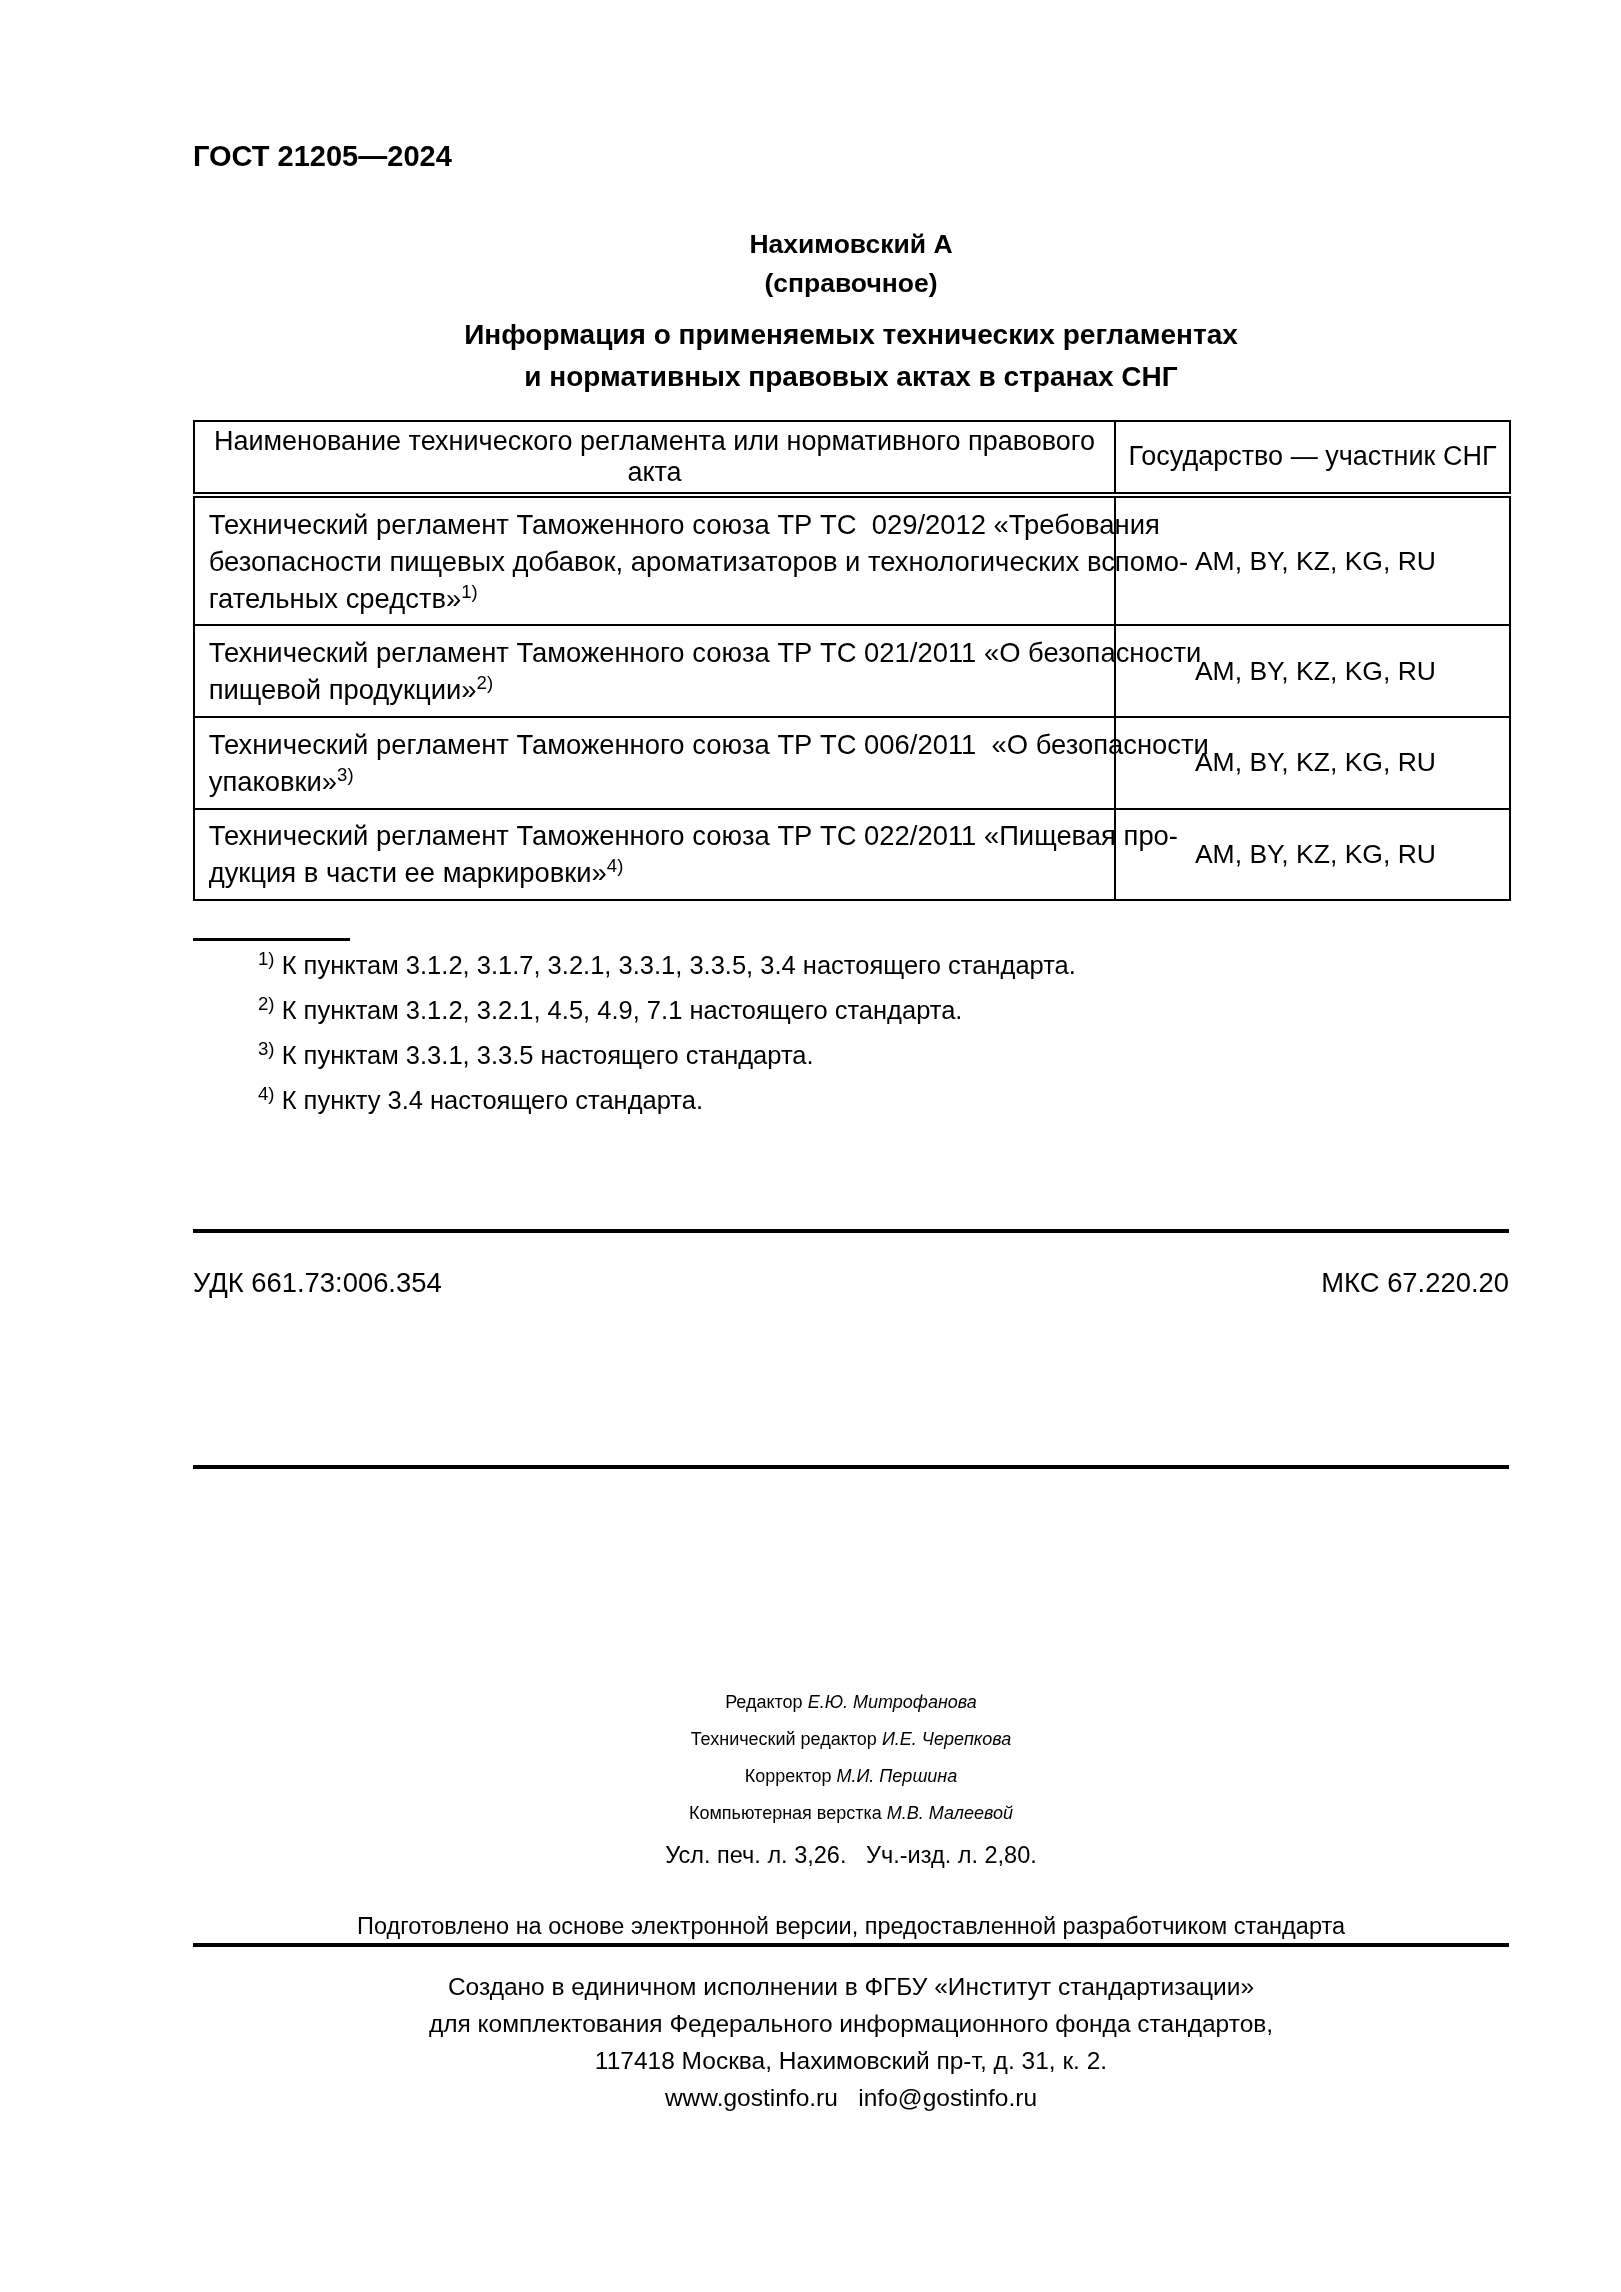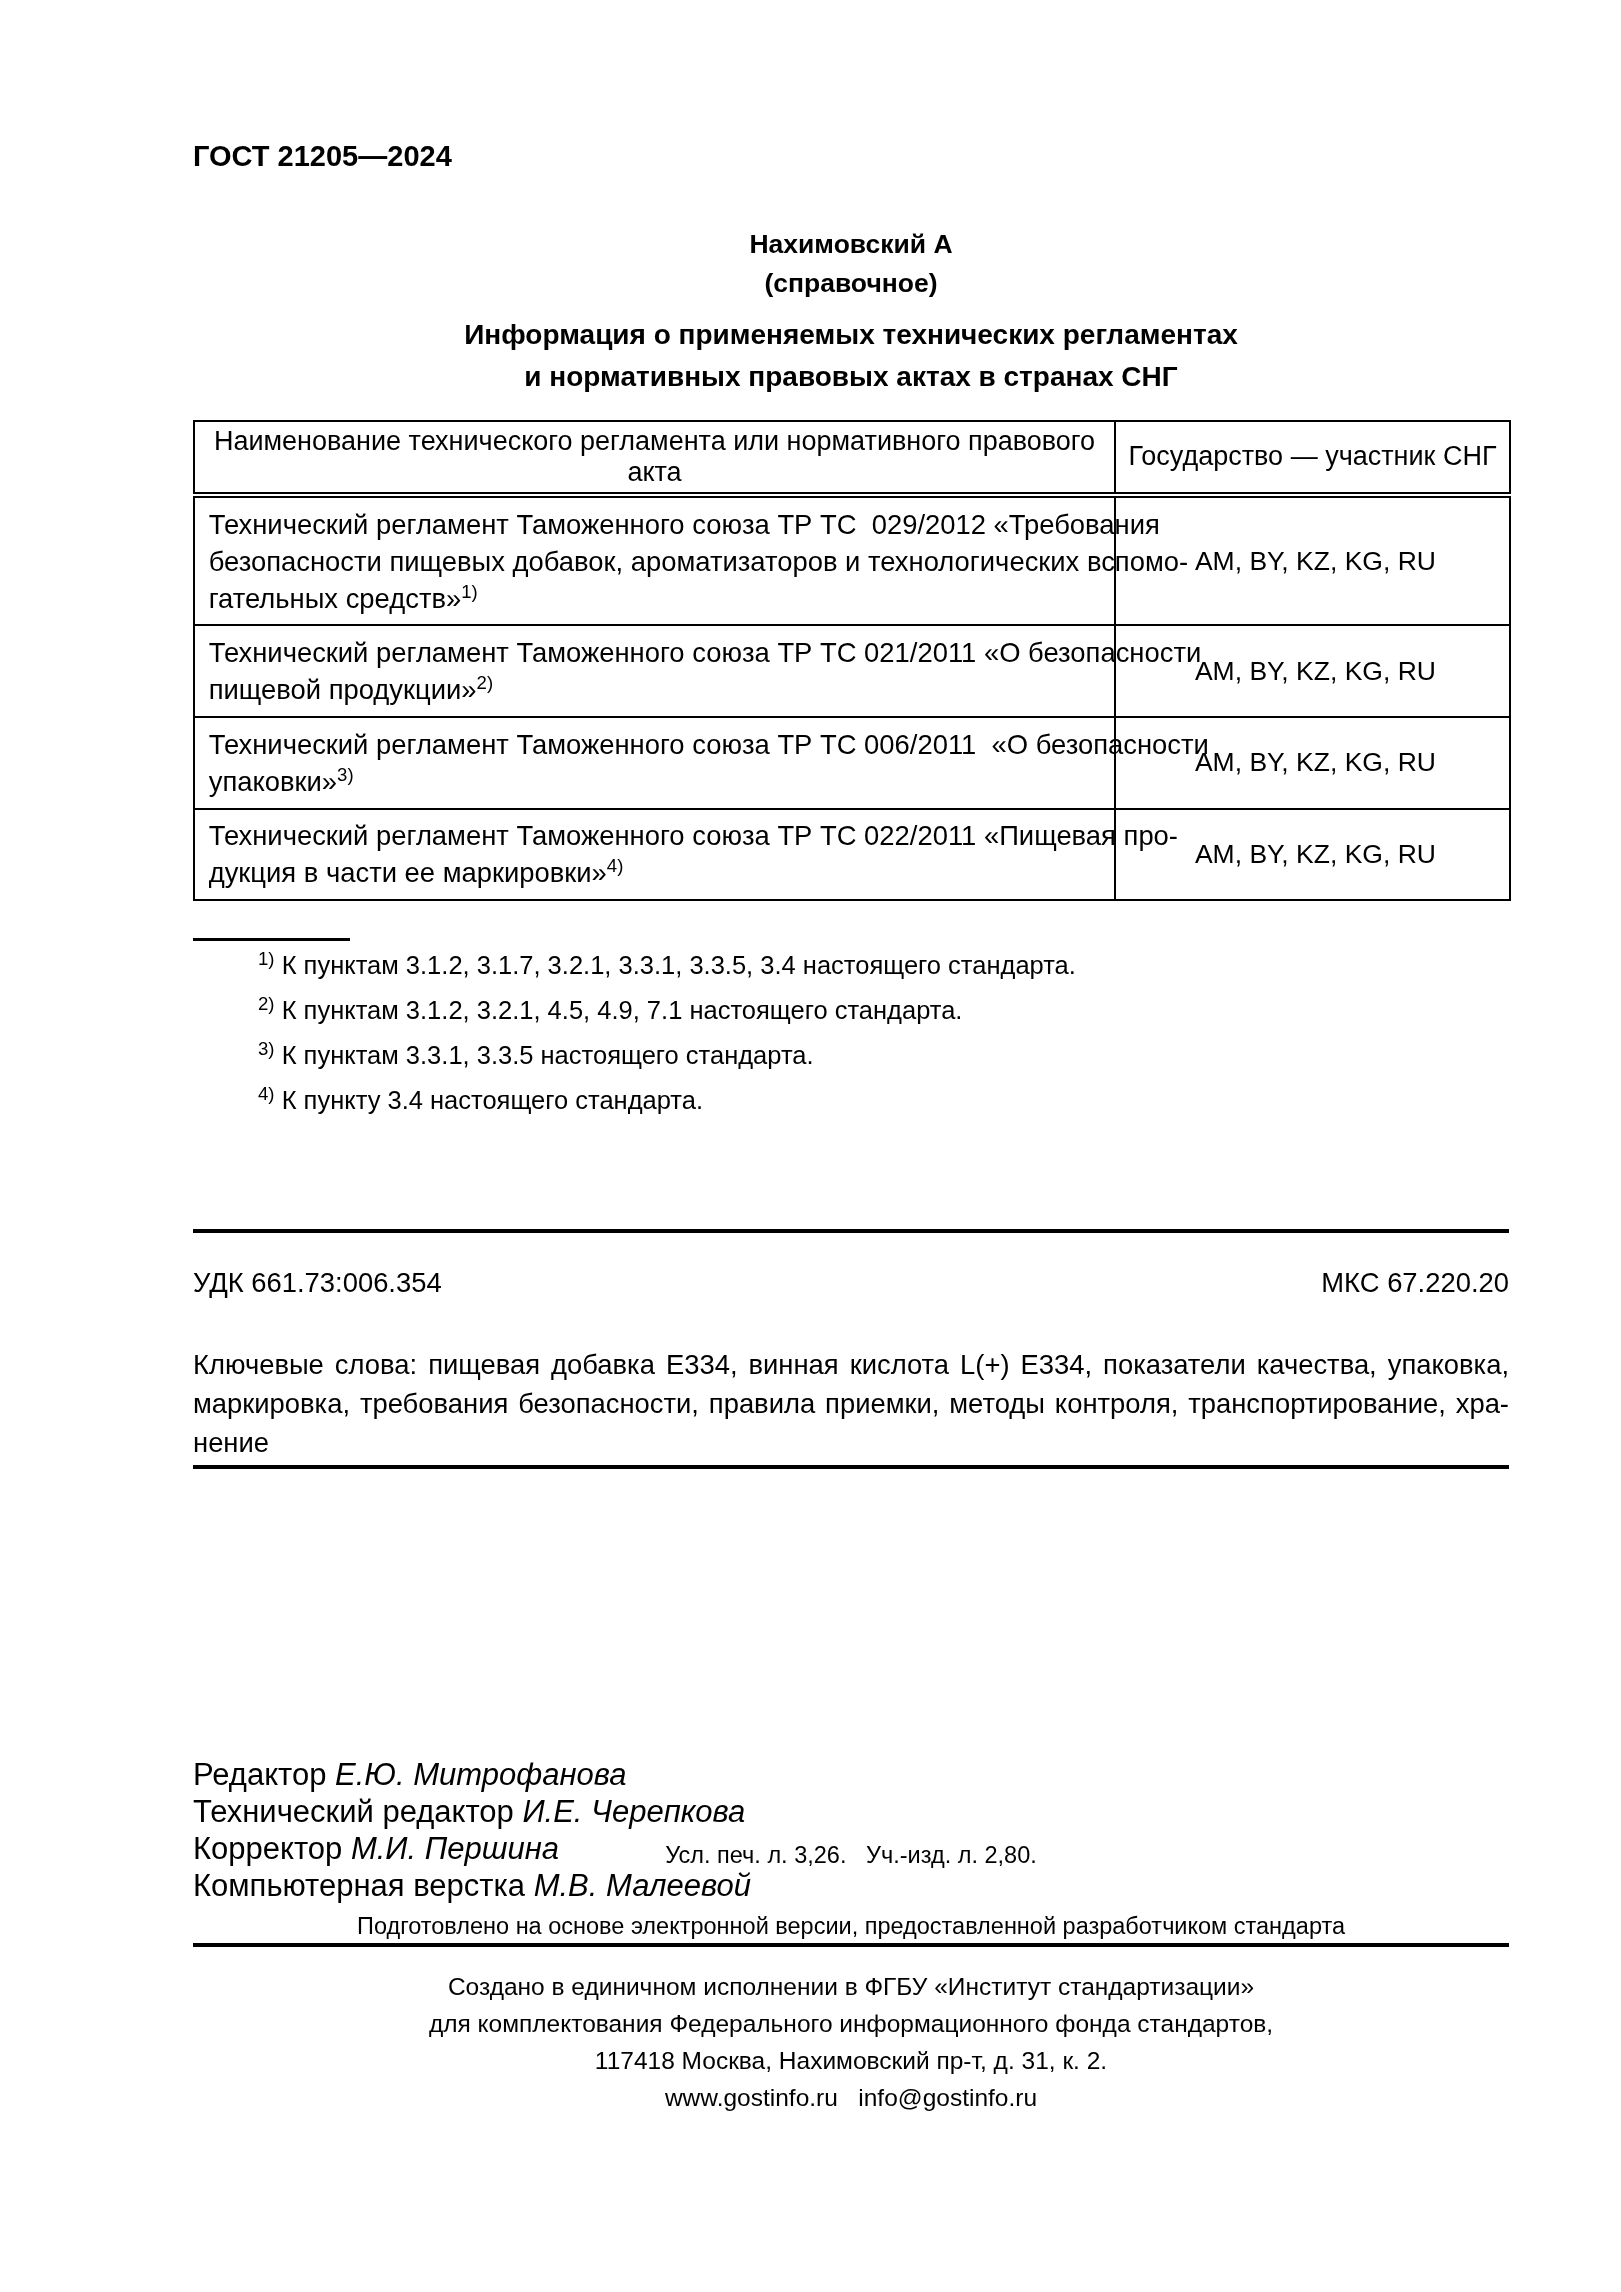--- a/index.html
+++ b/index.html
@@ -88,22 +88,23 @@
   .udk-line .mks { float: right; }
 
   .keywords {
     left: 193px; top: 1345px; width: 1316px;
     font-size: 27.4px; line-height: 39px;
   }
   .keywords .kline { display: block; text-align: justify; text-align-last: justify; }
   .keywords .kline.last { text-align: left; text-align-last: left; }
 
   .staff {
-    left: 193px; top: 1756px; width: 1316px;
-    font-size: 31px; line-height: 37px;
+    left: 193px; top: 1684px; width: 1316px;
+    text-align: center;
+    font-size: 18px; line-height: 37px;
   }
   .staff-line { display: block; }
   .staff-name { font-style: italic; }
 
   .imprint {
     left: 193px; top: 1837px; width: 1316px;
     text-align: center;
     font-size: 23.5px; line-height: 37px;
   }
   .imprint span { display: block; white-space: pre-wrap; }
@@ -191,25 +192,20 @@
     <span class="footnote-item"><sup class="fn-sup">4)</sup> <span>К пункту 3.4 настоящего стандарта.</span></span>
   </div>
 
   <div class="abs rule rule-udk"></div>
 
   <div class="abs udk-line">
     <span class="mks">МКС 67.220.20</span>
     <span>УДК 661.73:006.354</span>
   </div>
 
-  <div class="abs keywords">
-    <span class="kline">Ключевые слова: пищевая добавка Е334, винная кислота L(+) Е334, показатели качества, упаковка,</span>
-    <span class="kline">маркировка, требования безопасности, правила приемки, методы контроля, транспортирование, хра-</span>
-    <span class="kline last">нение</span>
-  </div>
 
   <div class="abs rule rule-keywords"></div>
 
   <div class="abs staff">
     <span class="staff-line"><span>Редактор</span> <span class="staff-name">Е.Ю. Митрофанова</span></span>
     <span class="staff-line"><span>Технический редактор</span> <span class="staff-name">И.Е. Черепкова</span></span>
     <span class="staff-line"><span>Корректор</span> <span class="staff-name">М.И. Першина</span></span>
     <span class="staff-line"><span>Компьютерная верстка</span> <span class="staff-name">М.В. Малеевой</span></span>
   </div>
 

